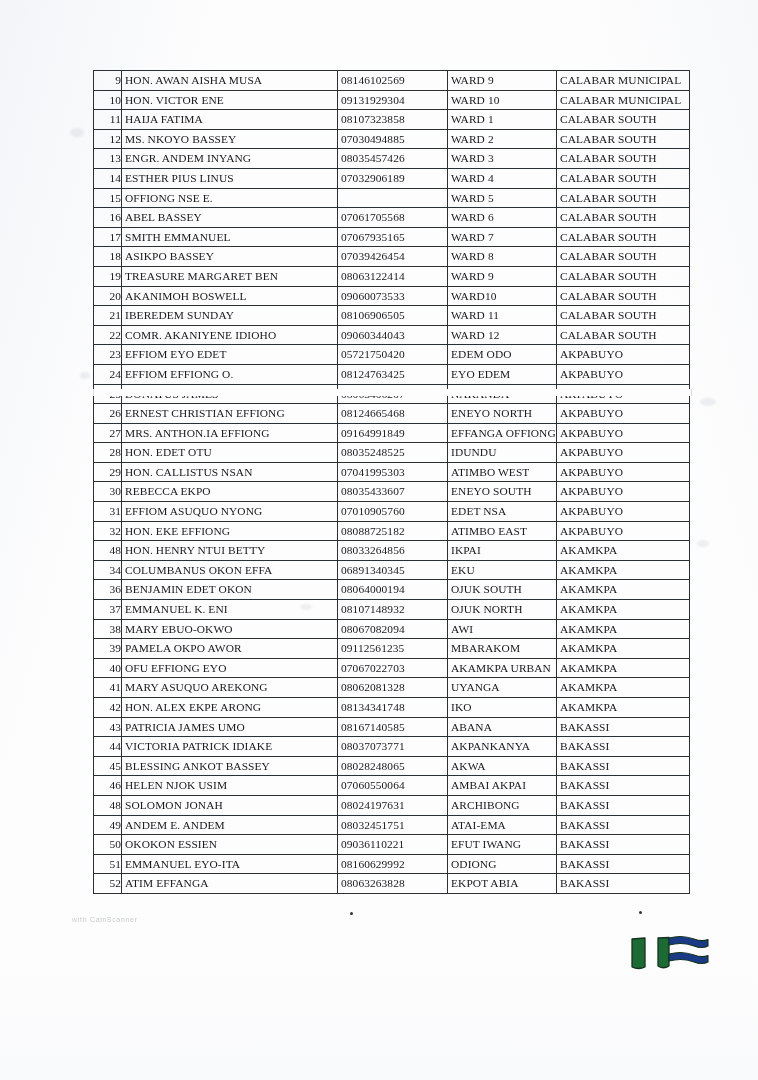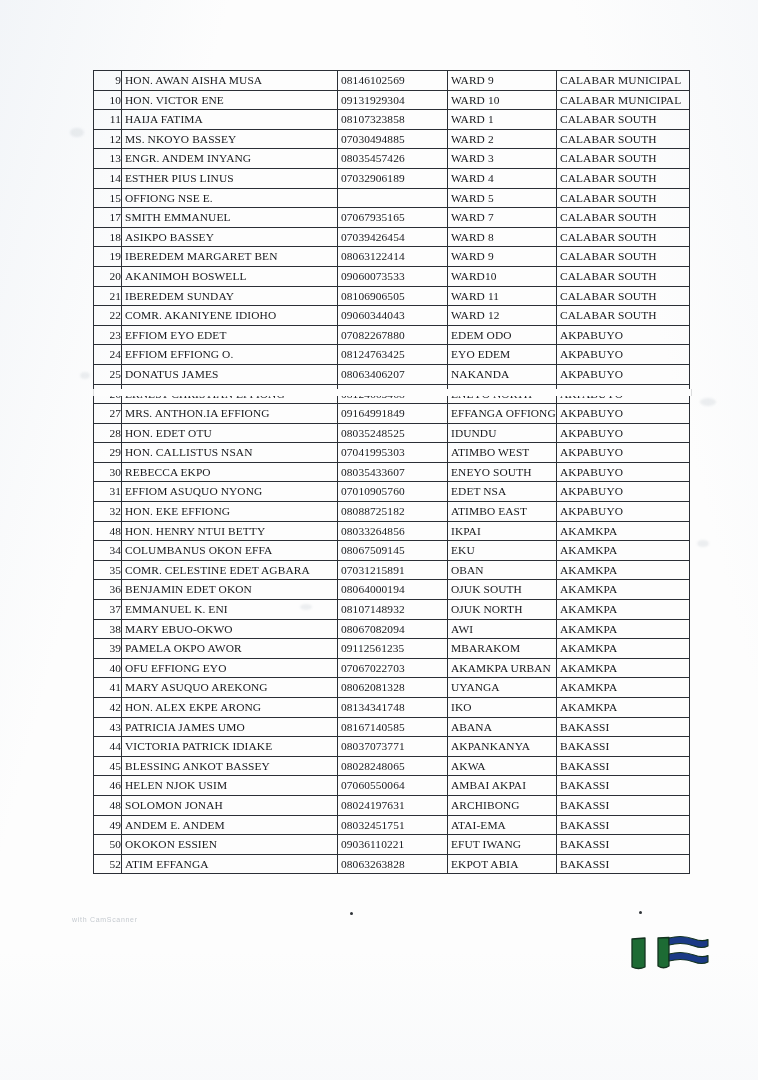--- a/index.html
+++ b/index.html
@@ -199,36 +199,43 @@
             <td class="lga">CALABAR SOUTH</td>
           </tr>
           <tr>
             <td class="sn">15</td>
             <td class="name">OFFIONG NSE E.</td>
             <td class="phone"></td>
             <td class="ward">WARD 5</td>
             <td class="lga">CALABAR SOUTH</td>
           </tr>
           <tr>
+            <td class="sn">16</td>
+            <td class="name">ABEL BASSEY</td>
+            <td class="phone">07061705568</td>
+            <td class="ward">WARD 6</td>
+            <td class="lga">CALABAR SOUTH</td>
+          </tr>
+          <tr>
             <td class="sn">17</td>
             <td class="name">SMITH EMMANUEL</td>
             <td class="phone">07067935165</td>
             <td class="ward">WARD 7</td>
             <td class="lga">CALABAR SOUTH</td>
           </tr>
           <tr>
             <td class="sn">18</td>
             <td class="name">ASIKPO BASSEY</td>
             <td class="phone">07039426454</td>
             <td class="ward">WARD 8</td>
             <td class="lga">CALABAR SOUTH</td>
           </tr>
           <tr>
             <td class="sn">19</td>
-            <td class="name">IBEREDEM MARGARET BEN</td>
+            <td class="name">TREASURE MARGARET BEN</td>
             <td class="phone">08063122414</td>
             <td class="ward">WARD 9</td>
             <td class="lga">CALABAR SOUTH</td>
           </tr>
           <tr>
             <td class="sn">20</td>
             <td class="name">AKANIMOH BOSWELL</td>
             <td class="phone">09060073533</td>
             <td class="ward">WARD10</td>
             <td class="lga">CALABAR SOUTH</td>
@@ -243,21 +250,21 @@
           <tr>
             <td class="sn">22</td>
             <td class="name">COMR. AKANIYENE IDIOHO</td>
             <td class="phone">09060344043</td>
             <td class="ward">WARD 12</td>
             <td class="lga">CALABAR SOUTH</td>
           </tr>
           <tr>
             <td class="sn">23</td>
             <td class="name">EFFIOM EYO EDET</td>
-            <td class="phone">07082267880</td>
+            <td class="phone">05721750420</td>
             <td class="ward">EDEM ODO</td>
             <td class="lga">AKPABUYO</td>
           </tr>
           <tr>
             <td class="sn">24</td>
             <td class="name">EFFIOM EFFIONG O.</td>
             <td class="phone">08124763425</td>
             <td class="ward">EYO EDEM</td>
             <td class="lga">AKPABUYO</td>
           </tr>
@@ -320,29 +327,22 @@
           <tr>
             <td class="sn">48</td>
             <td class="name">HON. HENRY NTUI BETTY</td>
             <td class="phone">08033264856</td>
             <td class="ward">IKPAI</td>
             <td class="lga">AKAMKPA</td>
           </tr>
           <tr>
             <td class="sn">34</td>
             <td class="name">COLUMBANUS OKON EFFA</td>
-            <td class="phone">08067509145</td>
+            <td class="phone">06891340345</td>
             <td class="ward">EKU</td>
-            <td class="lga">AKAMKPA</td>
-          </tr>
-          <tr>
-            <td class="sn">35</td>
-            <td class="name">COMR. CELESTINE EDET AGBARA</td>
-            <td class="phone">07031215891</td>
-            <td class="ward">OBAN</td>
             <td class="lga">AKAMKPA</td>
           </tr>
           <tr>
             <td class="sn">36</td>
             <td class="name">BENJAMIN EDET OKON</td>
             <td class="phone">08064000194</td>
             <td class="ward">OJUK SOUTH</td>
             <td class="lga">AKAMKPA</td>
           </tr>
           <tr>
@@ -430,20 +430,27 @@
             <td class="lga">BAKASSI</td>
           </tr>
           <tr>
             <td class="sn">50</td>
             <td class="name">OKOKON ESSIEN</td>
             <td class="phone">09036110221</td>
             <td class="ward">EFUT IWANG</td>
             <td class="lga">BAKASSI</td>
           </tr>
           <tr>
+            <td class="sn">51</td>
+            <td class="name">EMMANUEL EYO-ITA</td>
+            <td class="phone">08160629992</td>
+            <td class="ward">ODIONG</td>
+            <td class="lga">BAKASSI</td>
+          </tr>
+          <tr>
             <td class="sn">52</td>
             <td class="name">ATIM EFFANGA</td>
             <td class="phone">08063263828</td>
             <td class="ward">EKPOT ABIA</td>
             <td class="lga">BAKASSI</td>
           </tr>
         </tbody>
     </table>
   </div>
 

